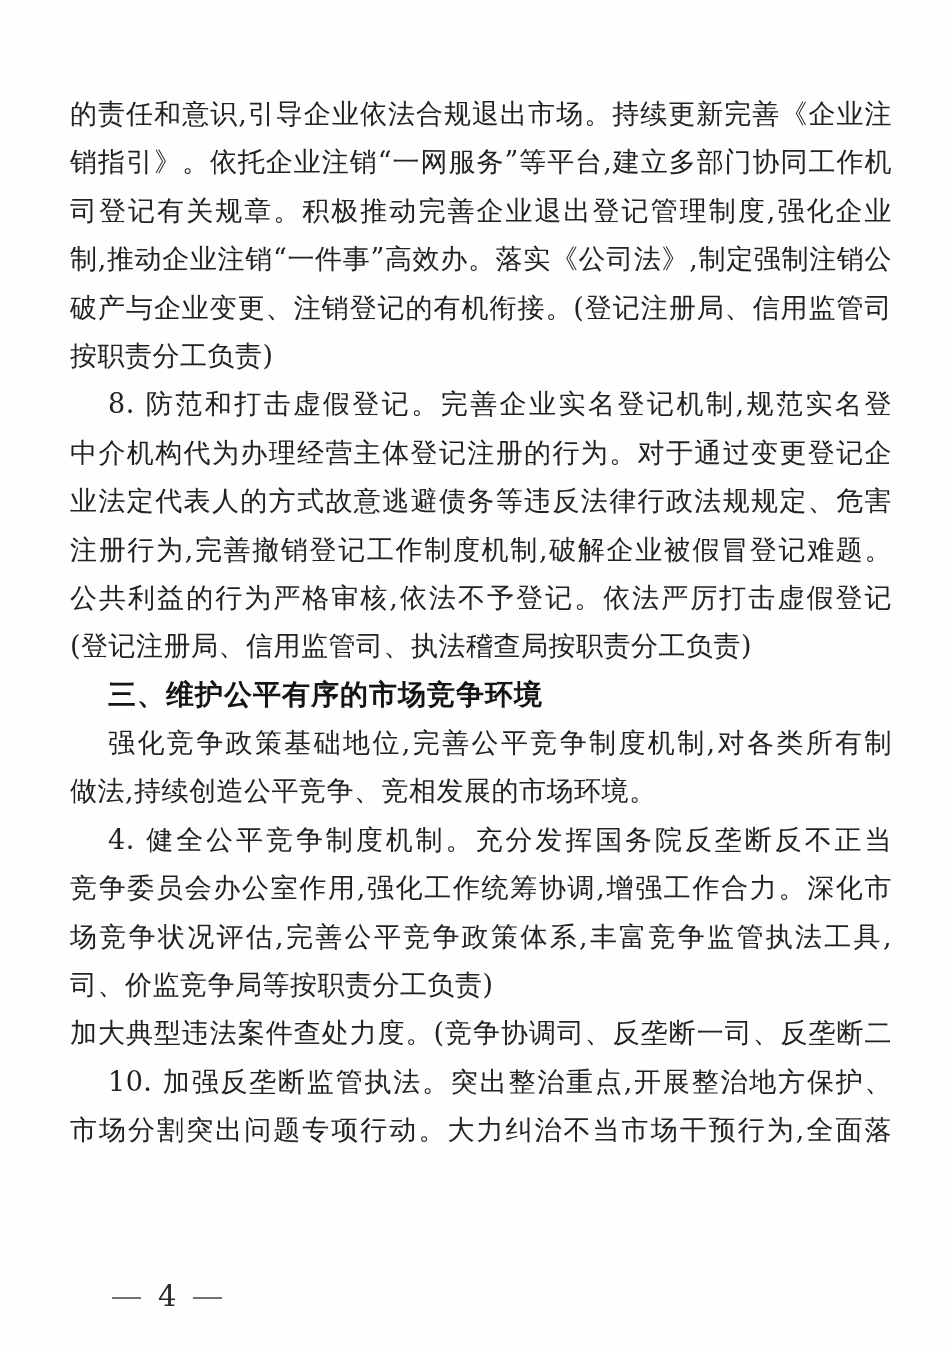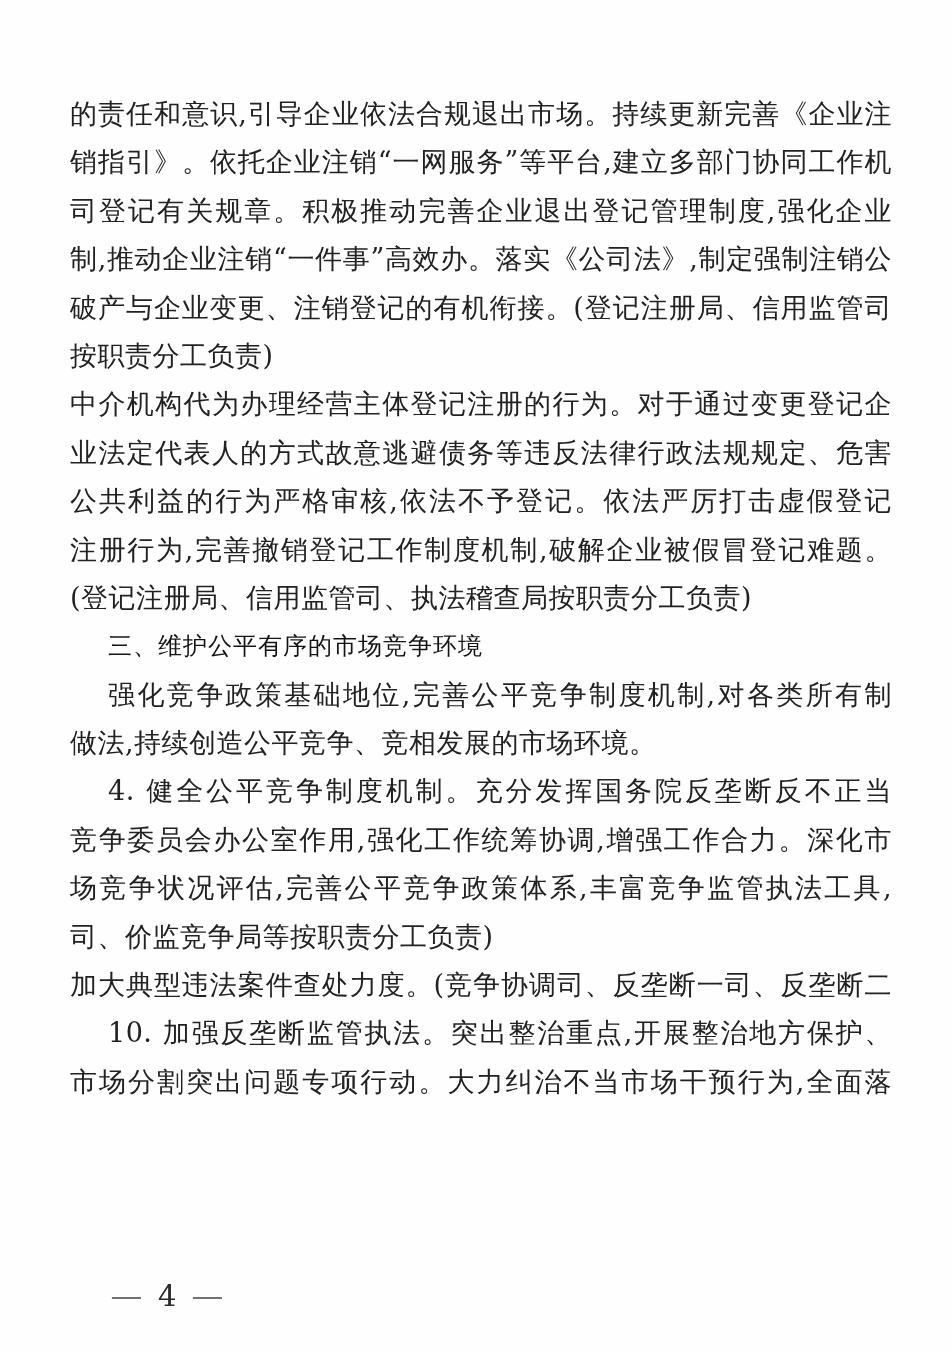--- a/index.html
+++ b/index.html
@@ -35,22 +35,22 @@
   }
   .line.no-justify {
     text-align: right;
     text-align-last: left;
   }
   .line.indent {
     text-indent: 38px;
   }
   .block.heading .line {
     font-family: "DejaVu Sans", "Liberation Sans", sans-serif;
-    font-weight: 400;
-    font-size: 24px;
+    font-weight: 700;
+    font-size: 28px;
     color: #141414;
     text-align: left;
     text-align-last: left;
     letter-spacing: 1px;
   }
   .footer {
     position: absolute;
     left: 112px;
     top: 1277px;
     height: 38px;
@@ -77,24 +77,25 @@
   <div class="content" id="document-body">
       <div class="block paragraph">
         <div class="line">的责任和意识,引导企业依法合规退出市场。持续更新完善《企业注</div>
         <div class="line">销指引》。依托企业注销“一网服务”等平台,建立多部门协同工作机</div>
         <div class="line">司登记有关规章。积极推动完善企业退出登记管理制度,强化企业</div>
         <div class="line">制,推动企业注销“一件事”高效办。落实《公司法》,制定强制注销公</div>
         <div class="line">破产与企业变更、注销登记的有机衔接。(登记注册局、信用监管司</div>
         <div class="line no-justify">按职责分工负责)</div>
       </div>
       <div class="block paragraph">
+        <div class="line indent">8. 防范和打击虚假登记。完善企业实名登记机制,规范实名登</div>
         <div class="line">中介机构代为办理经营主体登记注册的行为。对于通过变更登记企</div>
         <div class="line">业法定代表人的方式故意逃避债务等违反法律行政法规规定、危害</div>
+        <div class="line">注册行为,完善撤销登记工作制度机制,破解企业被假冒登记难题。</div>
         <div class="line">公共利益的行为严格审核,依法不予登记。依法严厉打击虚假登记</div>
-        <div class="line">注册行为,完善撤销登记工作制度机制,破解企业被假冒登记难题。</div>
         <div class="line no-justify">(登记注册局、信用监管司、执法稽查局按职责分工负责)</div>
       </div>
       <div class="block heading">
         <div class="line indent no-justify">三、维护公平有序的市场竞争环境</div>
       </div>
       <div class="block paragraph">
         <div class="line indent">强化竞争政策基础地位,完善公平竞争制度机制,对各类所有制</div>
         <div class="line no-justify">做法,持续创造公平竞争、竞相发展的市场环境。</div>
       </div>
       <div class="block paragraph">

